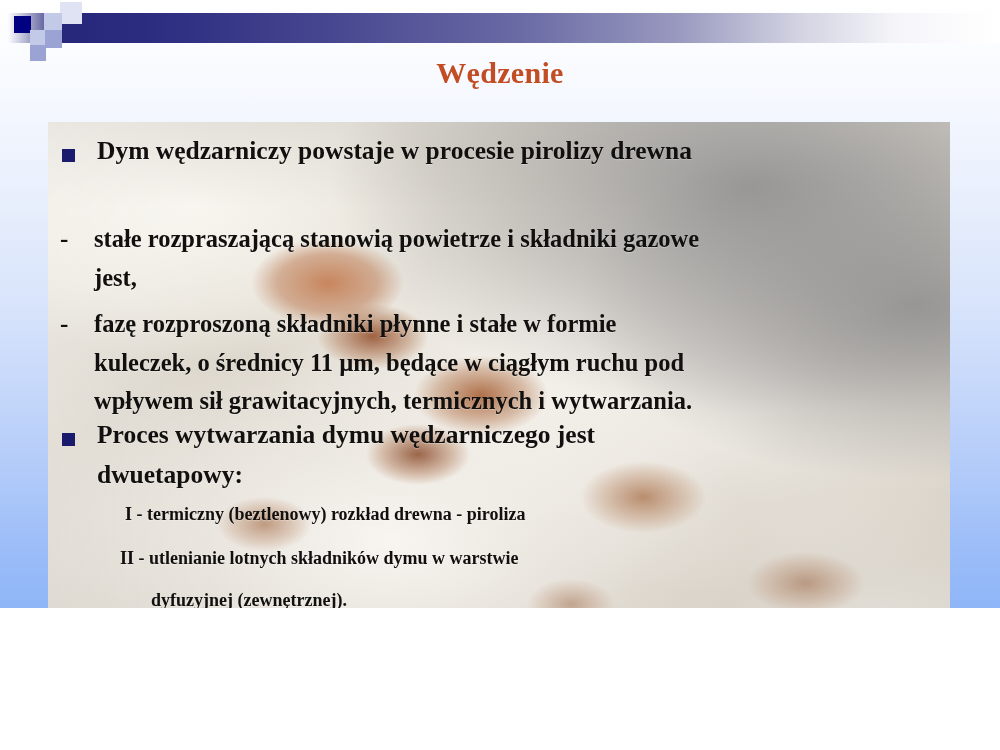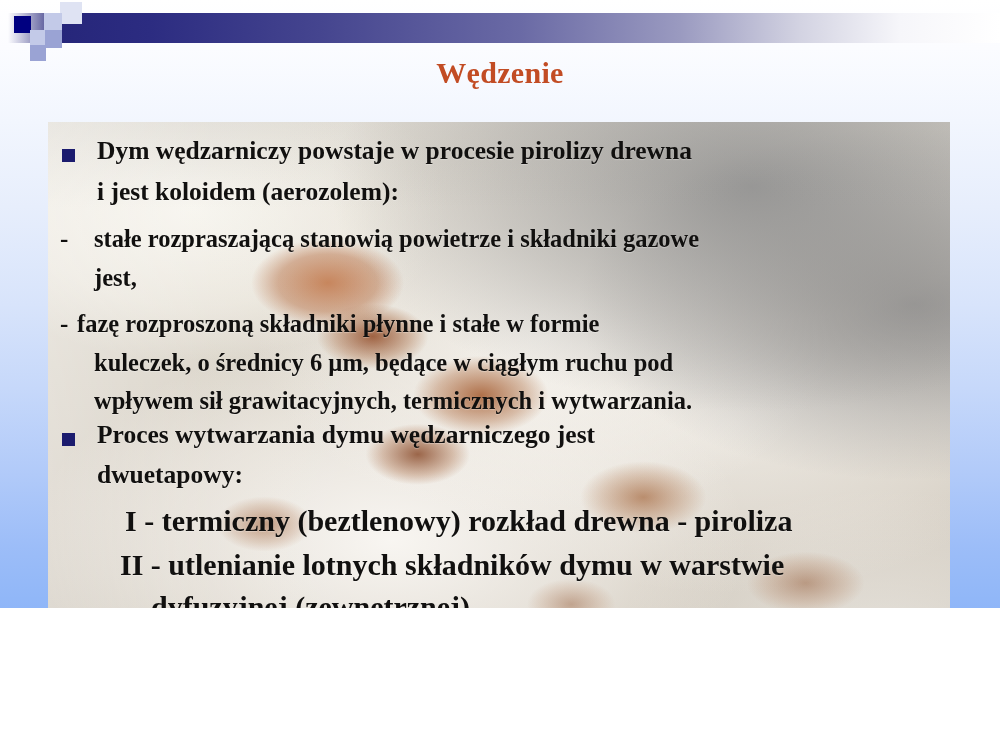--- a/index.html
+++ b/index.html
@@ -123,21 +123,21 @@
     font-family: "Liberation Serif", serif;
     font-weight: bold;
   }
   .line {
     position: absolute;
     white-space: nowrap;
     text-shadow: 0 1px 1px rgba(255,255,255,0.30);
   }
   .lvl1 { font-size: 25.5px; }
   .lvl2 { font-size: 24.5px; }
-  .lvl3 { font-size: 30px; }
+  .lvl3 { font-size: 18px; }
 
   .bullet-sq {
     position: absolute;
     width: 13px;
     height: 13px;
     background: #1b1b6e;
   }
   .dash {
     position: absolute;
     font-size: 25px;
@@ -194,29 +194,28 @@
   <div class="title">Wędzenie</div>
 
   <div class="content-box">
     <div class="photo"></div>
     <div class="photo-vignette"></div>
 
     <div class="body-text">
 
       <div class="bullet-sq" style="left:14px; top:27px;"></div>
       <div class="line lvl1" style="left:49px; top:14px;">Dym wędzarniczy powstaje w procesie pirolizy drewna</div>
-      <div class="line lvl1" style="left:49px; top:55px;">i jest koloidem (aerozolem):</div>
 
       <div class="dash" style="left:12px; top:103px;">-</div>
       <div class="line lvl2" style="left:46px; top:103px;">stałe rozpraszającą stanowią powietrze i składniki gazowe</div>
       <div class="line lvl2" style="left:46px; top:142px;">jest,</div>
 
       <div class="dash" style="left:12px; top:188px;">-</div>
-      <div class="line lvl2" style="left:29px; top:188px;">fazę rozproszoną składniki płynne i stałe w formie</div>
-      <div class="line lvl2" style="left:46px; top:227px;">kuleczek, o średnicy 6 µm, będące w ciągłym ruchu pod</div>
+      <div class="line lvl2" style="left:46px; top:188px;">fazę rozproszoną składniki płynne i stałe w formie</div>
+      <div class="line lvl2" style="left:46px; top:227px;">kuleczek, o średnicy 11 µm, będące w ciągłym ruchu pod</div>
       <div class="line lvl2" style="left:46px; top:265px;">wpływem sił grawitacyjnych, termicznych i wytwarzania.</div>
 
       <div class="bullet-sq" style="left:14px; top:311px;"></div>
       <div class="line lvl1" style="left:49px; top:298px;">Proces wytwarzania dymu wędzarniczego jest</div>
       <div class="line lvl1" style="left:49px; top:338px;">dwuetapowy:</div>
 
       <div class="line lvl3" style="left:77px; top:382px;">I -  termiczny (beztlenowy) rozkład drewna - piroliza</div>
 
       <div class="line lvl3" style="left:103px; top:468px;">dyfuzyjnej (zewnętrznej).</div>
       <div class="line lvl3" style="left:72px; top:426px;">II - utlenianie lotnych składników dymu w warstwie</div>

